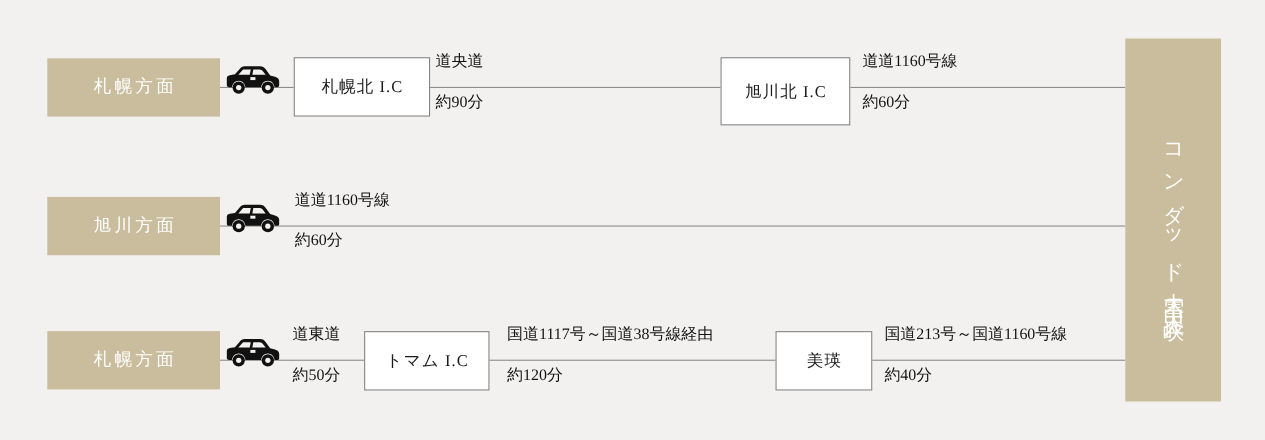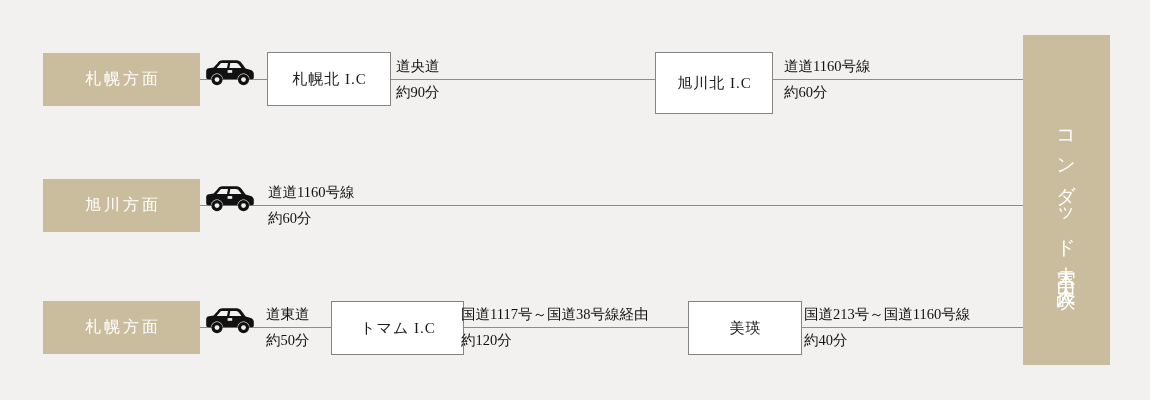--- a/index.html
+++ b/index.html
@@ -69,21 +69,21 @@
   
   .seg {
     position: absolute;
     z-index: 4;
     white-space: nowrap;
     color: #111111;
     font-size: 14.5px;
   }
   .seg .road {
     position: absolute;
-    bottom: 3px;
+    bottom: 14px;
     left: 0;
     white-space: nowrap;
   }
   .seg .time {
     position: absolute;
     top: 4px;
     left: 0;
     white-space: nowrap;
   }
 
@@ -202,30 +202,30 @@
       <circle fill="#111111" cx="38.5" cy="21.6" r="5.6"></circle>
       <circle fill="#f2f1ef" cx="38.5" cy="21.6" r="2.4"></circle>
     </svg>
   </div>
 
   <div class="seg" style="left:266px; top:327px; width:0; height:0;">
     <span class="road">道東道</span>
     <span class="time">約50分</span>
   </div>
 
-  <div class="node-box" style="left:331px; top:301px; width:133px; height:54px;">
+  <div class="node-box" style="left:331px; top:301px; width:114px; height:54px;">
     <span class="node-label">トマム I.C</span>
   </div>
 
   <div class="seg" style="left:461px; top:327px; width:0; height:0;">
     <span class="road">国道1117号～国道38号線経由</span>
     <span class="time">約120分</span>
   </div>
 
-  <div class="node-box" style="left:688px; top:301px; width:114px; height:54px;">
+  <div class="node-box" style="left:705px; top:301px; width:88px; height:54px;">
     <span class="node-label">美瑛</span>
   </div>
 
   <div class="seg" style="left:804px; top:327px; width:0; height:0;">
     <span class="road">国道213号～国道1160号線</span>
     <span class="time">約40分</span>
   </div>
 
   <div id="destination-banner">
     <span class="vtext">コンダッド大雪山天人峡</span>

